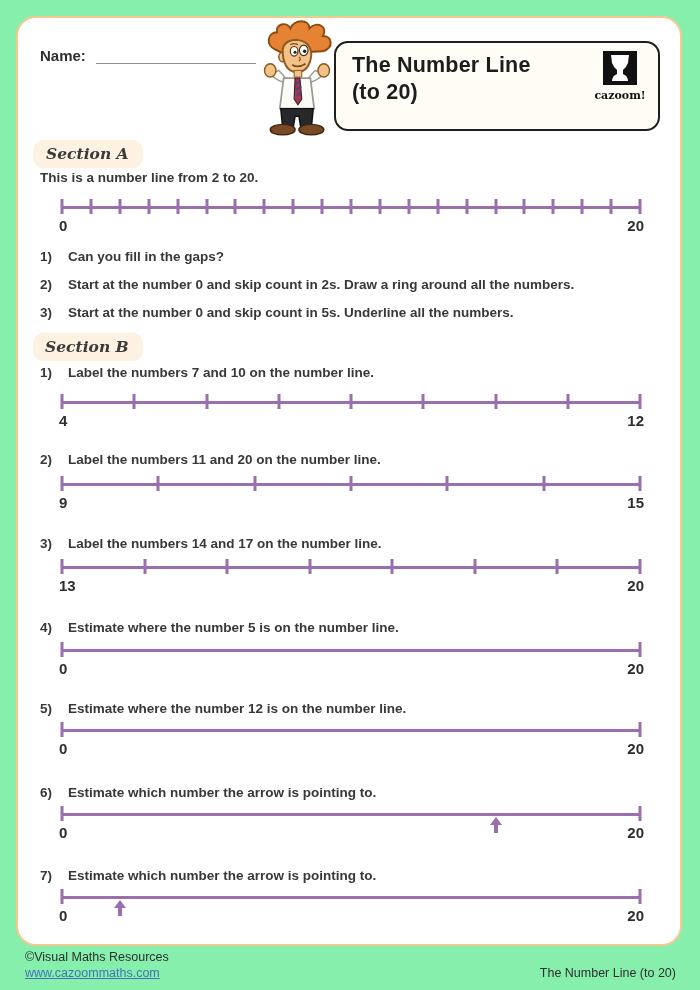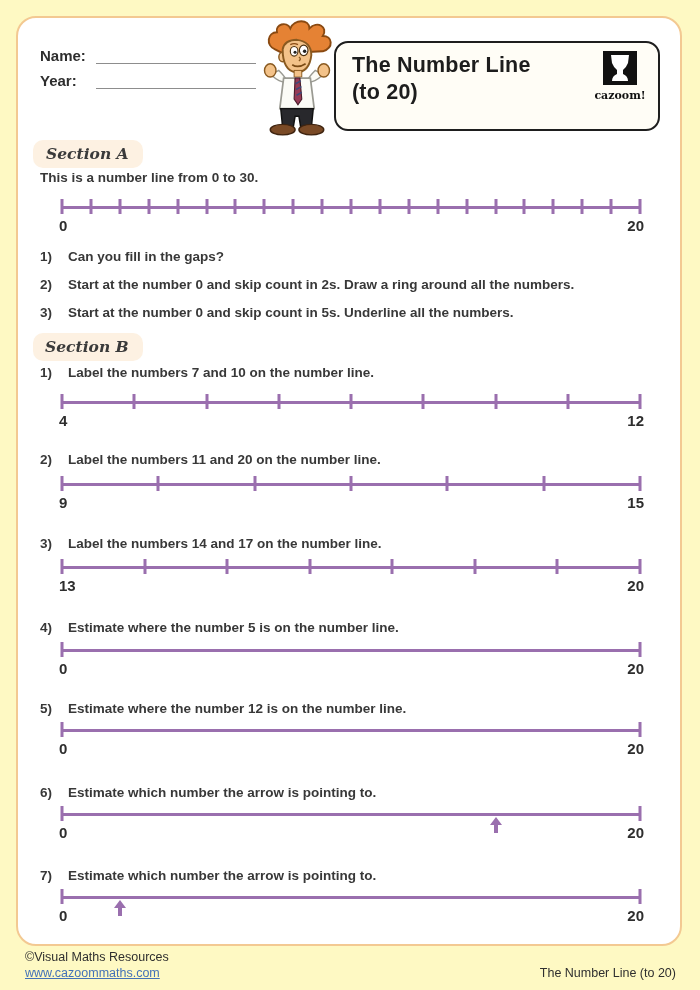--- a/index.html
+++ b/index.html
@@ -4,21 +4,21 @@
 <style>
   :root{
     --purple:#9a6fae;
     --border-orange:#f3c992;
     --section-bg:#fdf1e2;
     --ink:#383838;
     --link:#4472b8;
   }
   *{margin:0;padding:0;box-sizing:border-box;}
   body{background:#ffffff;font-family:"Liberation Sans",sans-serif;color:var(--ink);}
-  .page{position:relative;width:700px;height:990px;background:#fef9c3;overflow:hidden;}
+  .page{position:relative;width:700px;height:990px;background:#86efac;overflow:hidden;}
   .sheet-border{position:absolute;left:16px;top:16px;width:666px;height:930px;
     border:2px solid var(--border-orange);border-radius:20px;background:#ffffff;}
 
   
   .fields{position:absolute;left:40px;top:44px;}
   .field-row{display:flex;align-items:flex-end;height:20px;margin-bottom:5px;}
   .field-label{font-weight:bold;font-size:15px;width:52px;color:#2e2e2e;}
   .field-line{width:160px;border-bottom:1.5px solid #8d8d8d;height:16px;margin-left:4px;}
 
   
@@ -67,24 +67,20 @@
 <body>
 
 <div class="page">
   <div class="sheet-border"></div>
 
   <div class="fields">
     <div class="field-row">
       <span class="field-label">Name:</span>
       <span class="field-line"></span>
     </div>
-    <div class="field-row">
-      <span class="field-label">Year:</span>
-      <span class="field-line"></span>
-    </div>
   </div>
 
   <div class="mascot">
     <svg width="86" height="118" viewBox="0 0 90 122">
 
       <path d="M22,30 C12,26 14,12 24,12 C22,4 34,0 38,8 C42,-2 58,-2 58,8 C66,0 78,6 72,16 C82,16 84,28 72,32 L30,34 Z" fill="#e58234" stroke="#8a4a12" stroke-width="2"></path>
 
       <ellipse cx="30" cy="38" rx="4" ry="5" fill="#f3c289" stroke="#8a5a20" stroke-width="1.5"></ellipse>
 
       <path d="M30,30 Q30,52 44,54 Q58,54 60,36 Q60,22 45,20 Q32,20 30,30 Z" fill="#f3c289" stroke="#8a5a20" stroke-width="2"></path>
@@ -127,21 +123,21 @@
     <div class="logo">
       <svg width="34" height="34" viewBox="0 0 34 34">
         <rect x="0" y="0" width="34" height="34" fill="#111111"></rect>
         <path d="M8,4 L26,4 L25,12 Q23,17 20,19 L20,23 Q25,25 25,30 L9,30 Q9,25 14,23 L14,19 Q11,17 9,12 Z" fill="#ffffff"></path>
       </svg>
       <div class="logo-text">cazoom!</div>
     </div>
   </div>
 
   <div class="section-heading sec-a">Section A</div>
-  <div class="intro">This is a number line from 0 to 30.</div>
+  <div class="intro">This is a number line from 2 to 20.</div>
 
   <div class="numline" style="top:198px">
       <div class="nl-track"></div>
       <div class="nl-tick" style="left: 0%;"></div>
       <div class="nl-tick" style="left: 5%;"></div>
       <div class="nl-tick" style="left: 10%;"></div>
       <div class="nl-tick" style="left: 15%;"></div>
       <div class="nl-tick" style="left: 20%;"></div>
       <div class="nl-tick" style="left: 25%;"></div>
       <div class="nl-tick" style="left: 30%;"></div>

